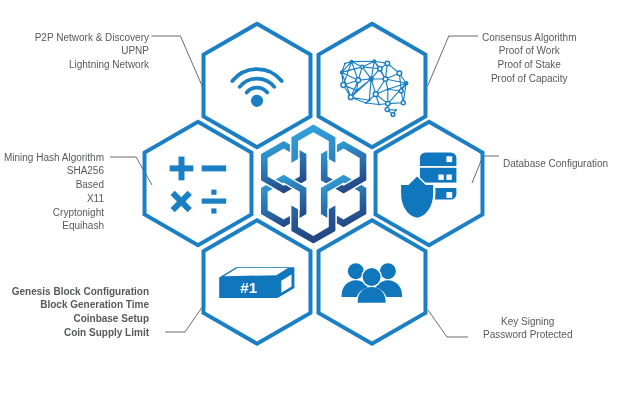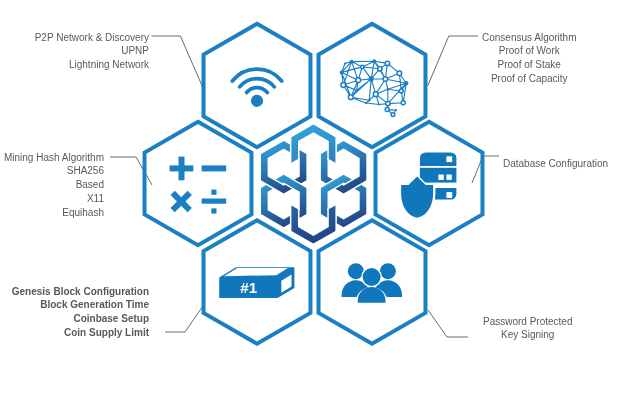--- a/index.html
+++ b/index.html
@@ -199,29 +199,30 @@
         <div>Consensus Algorithm</div>
         <div>Proof of Work</div>
         <div>Proof of Stake</div>
         <div>Proof of Capacity</div>
       </div>
     <div class="lbl r" style="right:536px;top:150.5px;">
         <div>Mining Hash Algorithm</div>
         <div>SHA256</div>
         <div>Based</div>
         <div>X11</div>
+        <div>Cryptonight</div>
         <div>Equihash</div>
       </div>
     <div class="lbl l" style="left:503px;top:156.5px;">
         <div>Database Configuration</div>
       </div>
     <div class="lbl r" style="right:491px;top:284.5px;font-weight:bold;">
         <div>Genesis Block Configuration</div>
         <div>Block Generation Time</div>
         <div>Coinbase Setup</div>
         <div>Coin Supply Limit</div>
       </div>
     <div class="lbl l" style="left:483px;top:314.5px;">
+        <div>Key Signing</div>
         <div>Password Protected</div>
-        <div>Key Signing</div>
       </div>
   </div>
 </div>
 
 </body></html>

